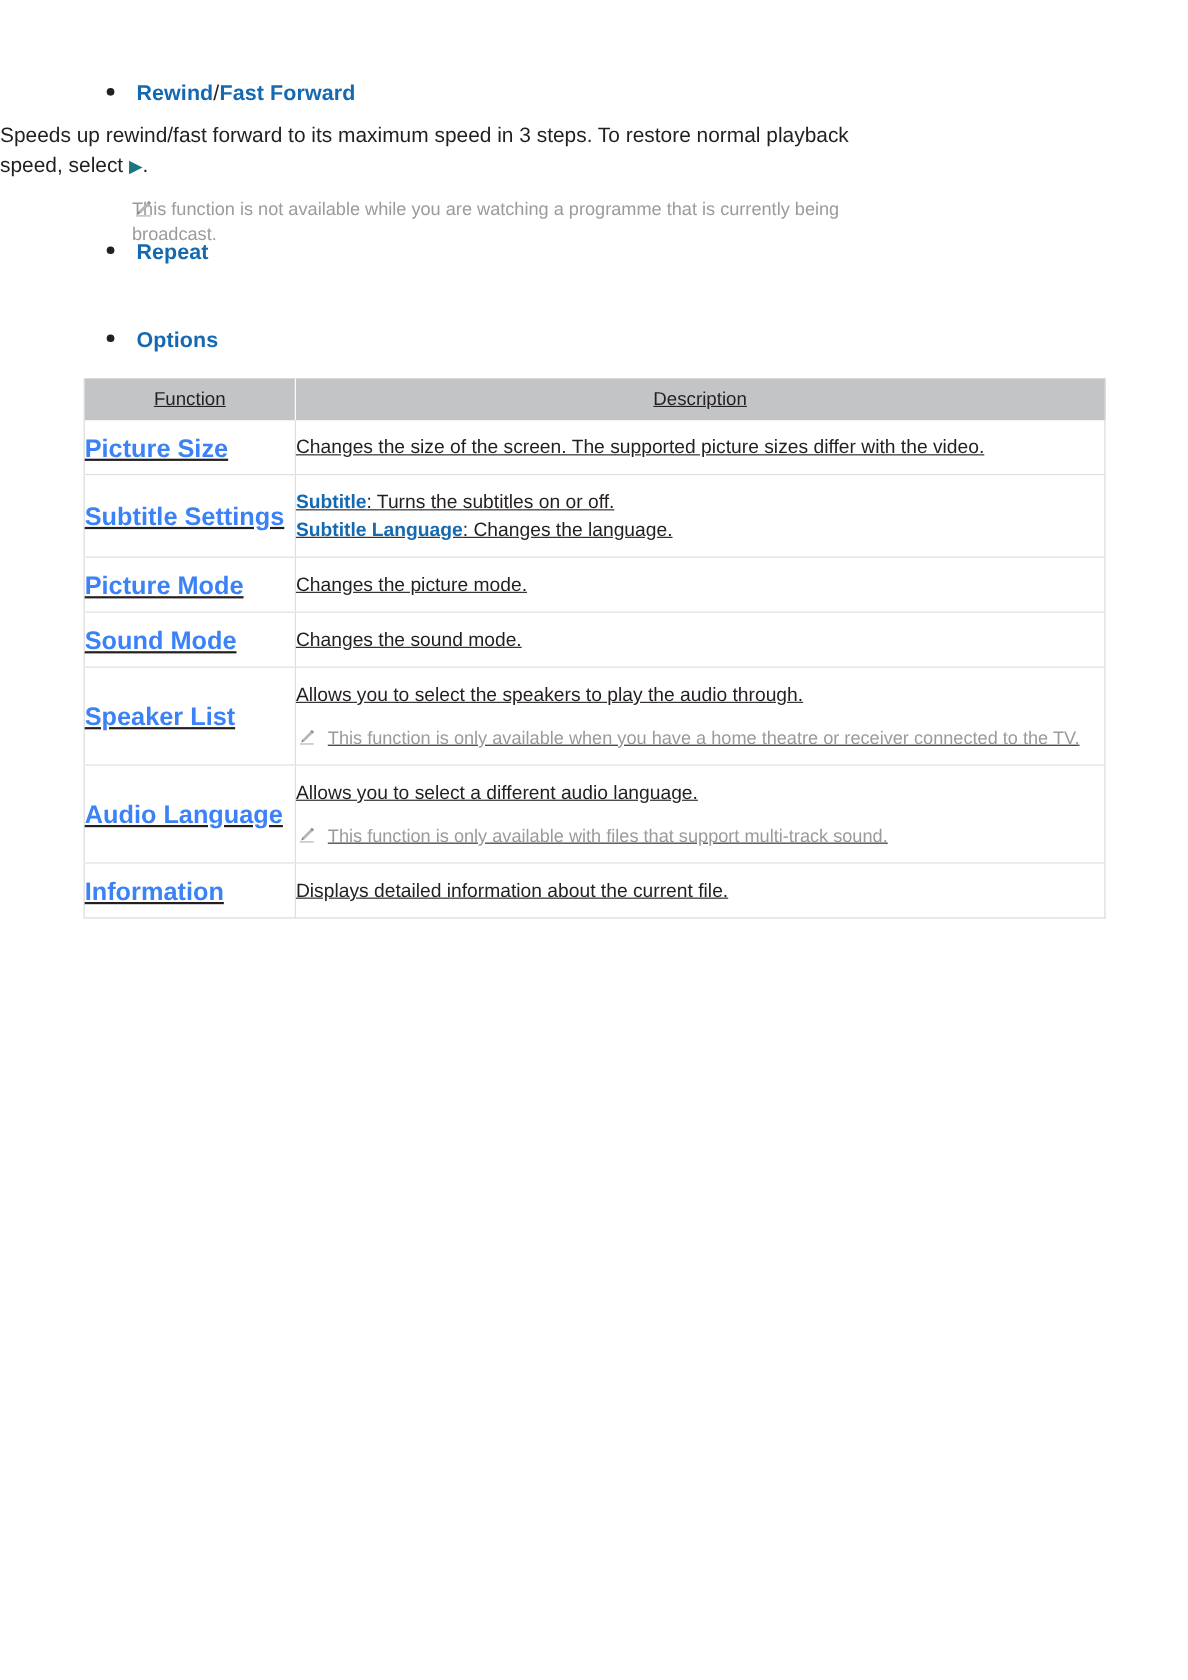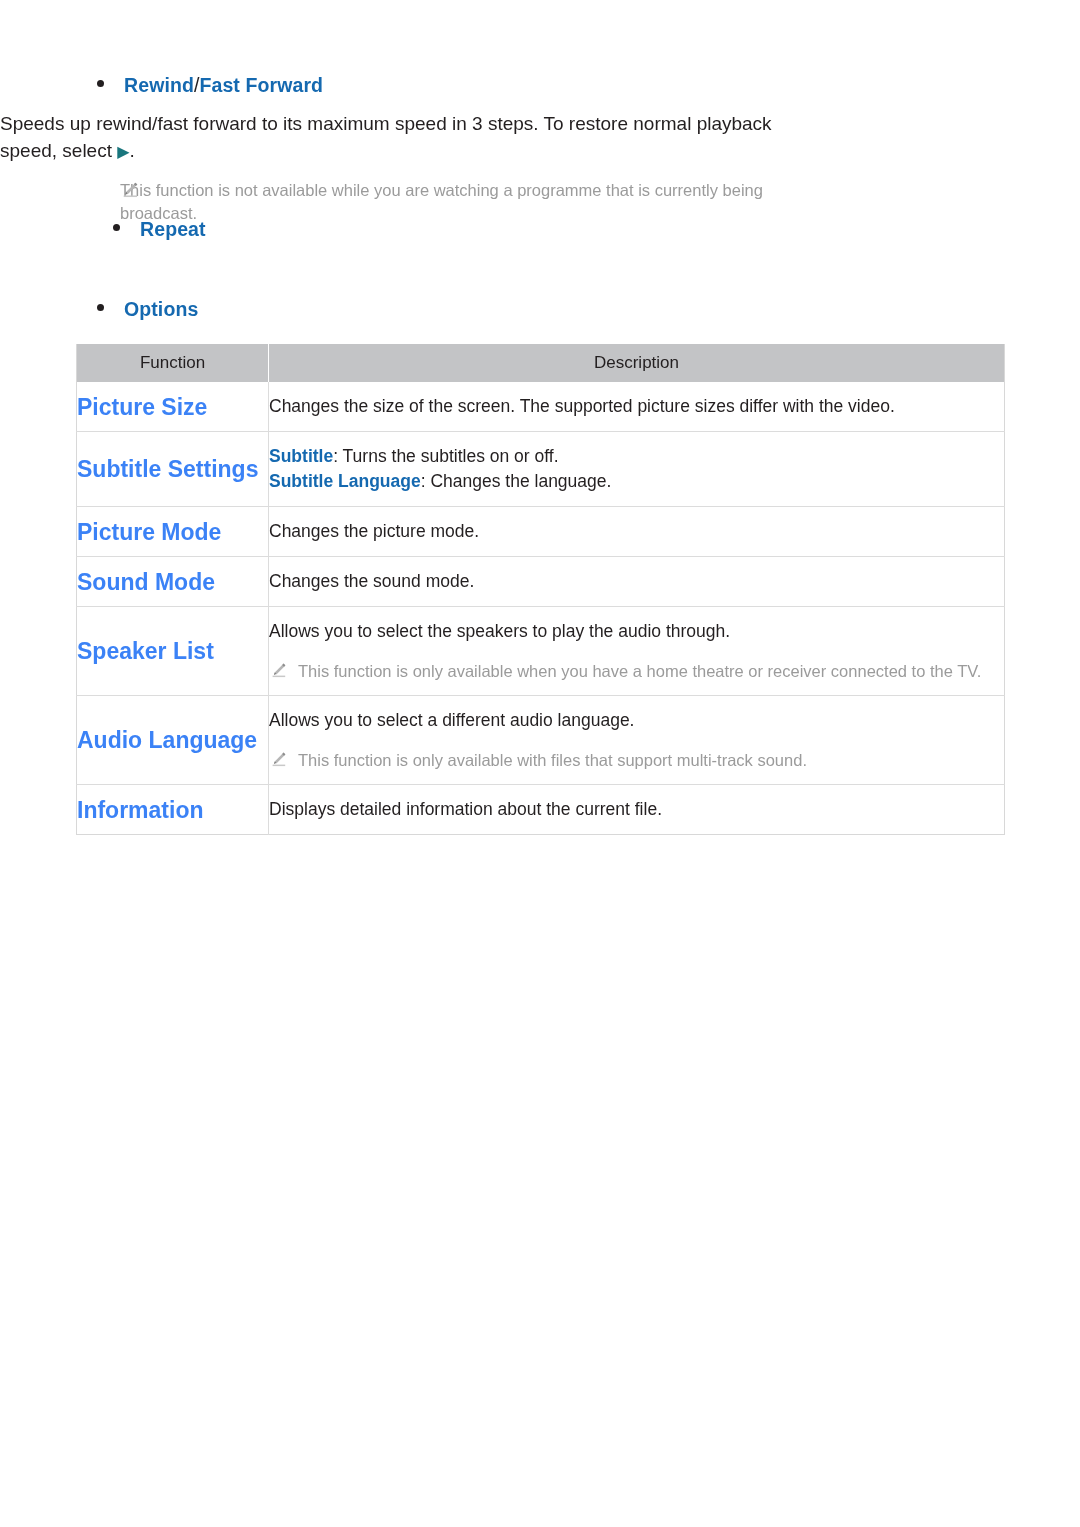--- a/index.html
+++ b/index.html
@@ -83,20 +83,21 @@
     height: 17px;
   }
   .pencil svg { display: block; width: 17px; height: 17px; }
 
   
   .opt-table-wrap {
     position: absolute;
     left: 76px;
     top: 344px;
     width: 928px;
+    text-decoration: underline;
   }
   table.opt-table {
     width: 928px;
     border-collapse: collapse;
     table-layout: fixed;
     border: 1px solid #d8d8d8;
     border-top: none;
   }
   table.opt-table col.c1 { width: 192px; }
   table.opt-table col.c2 { width: 736px; }
@@ -186,21 +187,21 @@
           <path d="M12.6 1.6 L14.4 3.4 L5.6 12.2 L3.0 13.0 L3.8 10.4 Z" fill="#b6b6b6"></path>
           <path d="M12.6 1.6 L14.4 3.4 L13.0 4.8 L11.2 3.0 Z" fill="#8f8f8f"></path>
           <path d="M3.0 13.0 L3.8 10.4 L5.0 11.6 Z" fill="#6e6e6e"></path>
           <rect x="1.6" y="13.6" width="12.6" height="1.5" fill="#c9c9c9"></rect>
         </svg>
       </span>
       <span>This function is not available while you are watching a programme that is currently being broadcast.</span>
     </div>
   </div>
 
-  <div style="position:absolute; left:16px; top:216px; width:916px;">
+  <div style="position:absolute; left:0; top:216px; width:916px;">
     <div class="bullet-block">
       <span class="bullet"></span>
       <div class="heading">Repeat</div>
     </div>
   </div>
 
   <div style="position:absolute; left:0; top:296px; width:912px;">
     <div class="bullet-block">
       <span class="bullet"></span>
       <div class="heading">Options</div>

